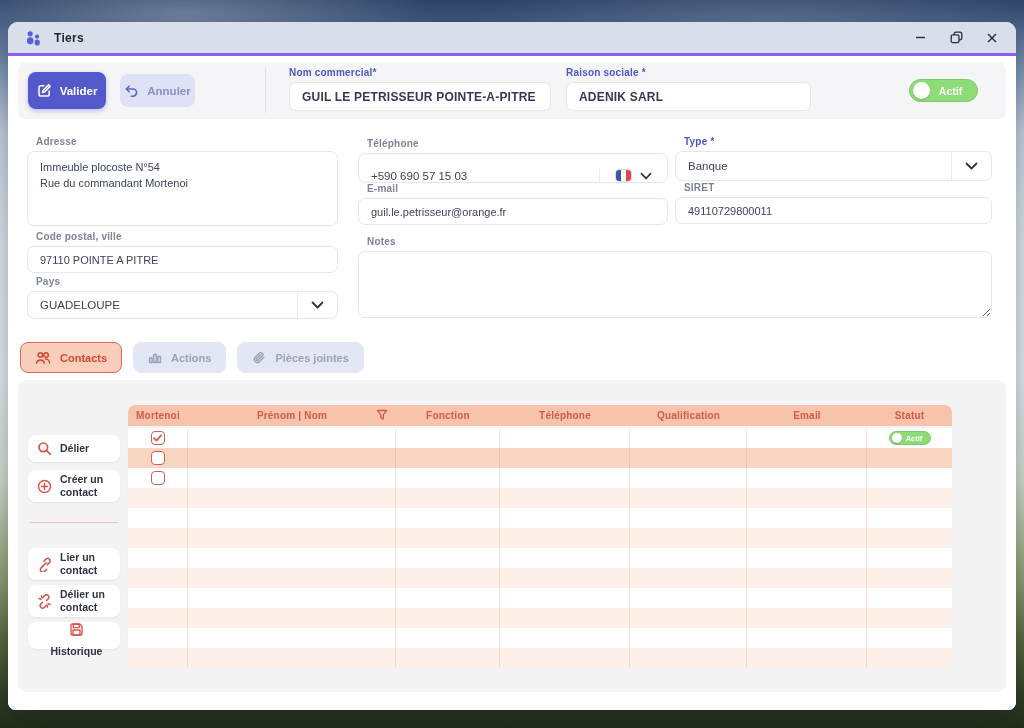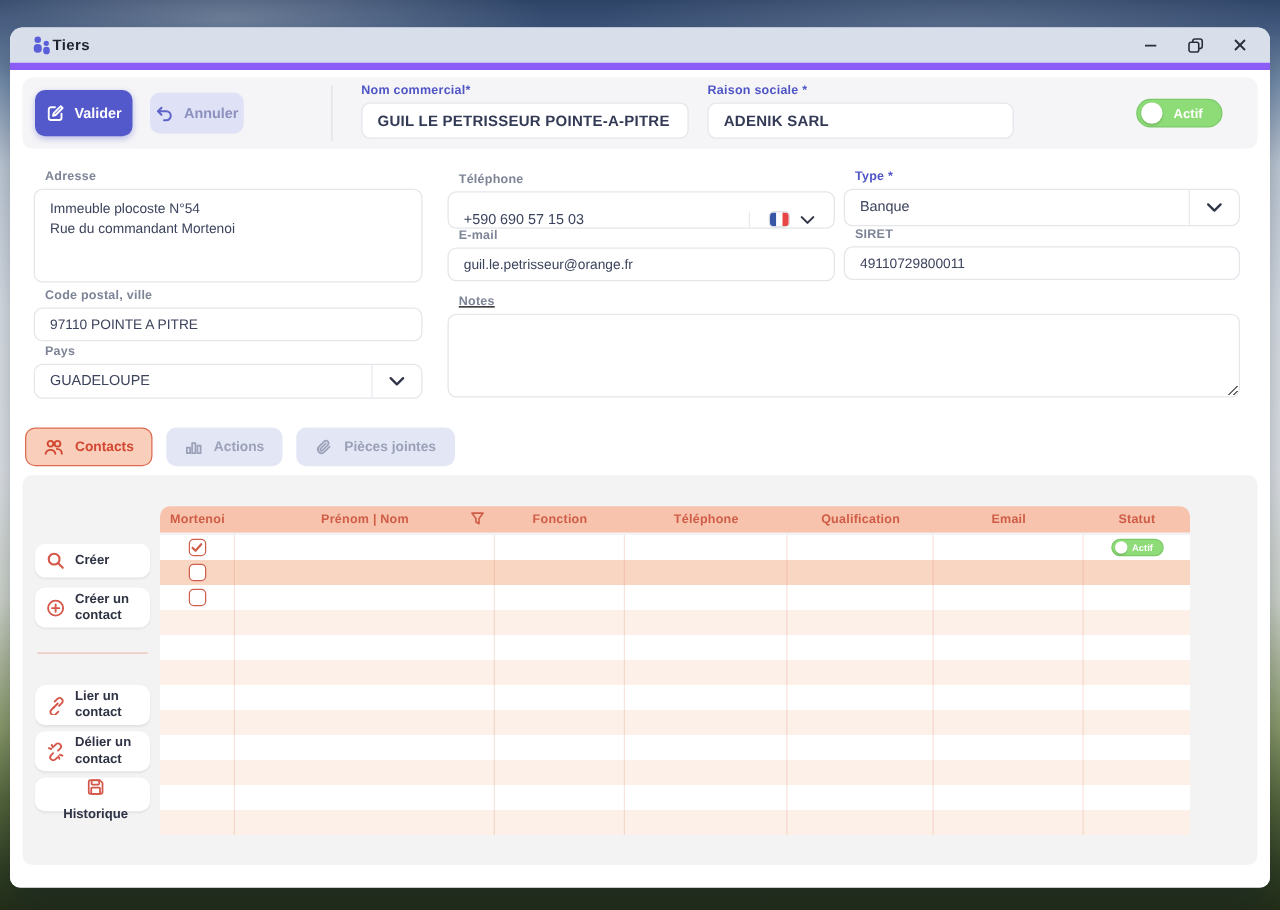--- a/index.html
+++ b/index.html
@@ -14,22 +14,22 @@
       linear-gradient(180deg,#2e4467 0%,#3f577d 3%,#7e97b4 9%,#ccd7e3 18%,#e9eef3 34%,#eef1f4 52%,#dde2d6 66%,#93a36e 80%,#5a6c3c 88%,#303e20 96%,#242f18 100%);
   }
 
   .window{
     position:absolute; left:8px; top:22px; width:1008px; height:688px;
     background:#fff; border-radius:10px 10px 8px 8px;
     box-shadow:0 12px 32px rgba(10,20,40,.40);
   }
   .titlebar{
     height:34px; background:#d9dfea; border-radius:10px 10px 0 0;
-    border-bottom:6px solid #8b5cf6;
-    display:flex; align-items:center; padding:0 16px; 
+    border-bottom:3px solid #8b5cf6;
+    display:flex; align-items:center; padding:0 16px; gap:12px;
   }
   .titlebar .title{ font-size:12px; font-weight:700; color:#1f2431; letter-spacing:.3px; }
   .win-controls{ margin-left:auto; display:flex; align-items:center; gap:20px; }
   .win-btn{ display:flex; align-items:center; justify-content:center; width:16px; height:16px; cursor:default; color:#2b2f3a; }
 
   .content{ position:absolute; top:34px; left:0; right:0; bottom:0; background:#fff; border-radius:0 0 8px 8px; }
 
   
   .toolbar{ position:absolute; left:10px; top:6px; width:988px; height:57px; background:#f5f5f7; border-radius:8px; }
   .btn{ position:absolute; display:flex; align-items:center; justify-content:center; gap:8px; border-radius:8px; font-size:11.5px; font-weight:700; cursor:default; }
@@ -209,21 +209,21 @@
             <svg width="12" height="8" viewBox="0 0 13 8" fill="none" stroke="#2e3345" stroke-width="1.8" stroke-linecap="round" stroke-linejoin="round">
                 <path d="M1.5 1.5 6.5 6.5 11.5 1.5"></path>
               </svg>
           </span>
         </div>
       </div>
       <div class="fgroup abs" style="left:350px; top:127px; width:310px;">
         <span class="flabel" style="margin-left:9px;">E-mail</span>
         <input class="tinput" style="height: 27px;" value="guil.le.petrisseur@orange.fr">
       </div>
-      <div class="fgroup abs" style="left:350px; top:180px; width:634px;text-decoration:underline;">
+      <div class="fgroup abs" style="left:350px; top:180px; width:634px;">
         <span class="flabel" style="margin-left:9px;">Notes</span>
         <textarea class="tinput notes" style="height: 67px;"></textarea>
       </div>
 
       <div class="fgroup abs" style="left:667px; top:80px; width:317px;">
         <span class="flabel indigo" style="margin-left:9px;">Type *</span>
         <div class="selectbox" style="height:30px;">
           <span class="sel-value">Banque</span>
           <span class="sel-chev">
             <svg width="13" height="8" viewBox="0 0 13 8" fill="none" stroke="#2e3345" stroke-width="1.8" stroke-linecap="round" stroke-linejoin="round">
@@ -271,21 +271,21 @@
 
       <div class="panel">
 
         <div class="side-btn" style="top:55px; height:27px;">
           <span>
             <svg width="15" height="15" viewBox="0 0 15 15" fill="none" stroke="#d5574a" stroke-width="1.7" stroke-linecap="round">
               <circle cx="6.3" cy="6.3" r="4.3"></circle>
                 <line x1="9.6" y1="9.6" x2="13.2" y2="13.2"></line>
             </svg>
           </span>
-          <span>Créer</span>
+          <span>Délier</span>
         </div>
 
         <div class="side-btn" style="top:90px; height:32px;">
           <span>
             <svg width="15" height="15" viewBox="0 0 15 15" fill="none" stroke="#d5574a" stroke-width="1.5" stroke-linecap="round">
               <circle cx="7.5" cy="7.5" r="6"></circle>
                 <line x1="7.5" y1="4.6" x2="7.5" y2="10.4"></line>
                 <line x1="4.6" y1="7.5" x2="10.4" y2="7.5"></line>
             </svg>
           </span>

